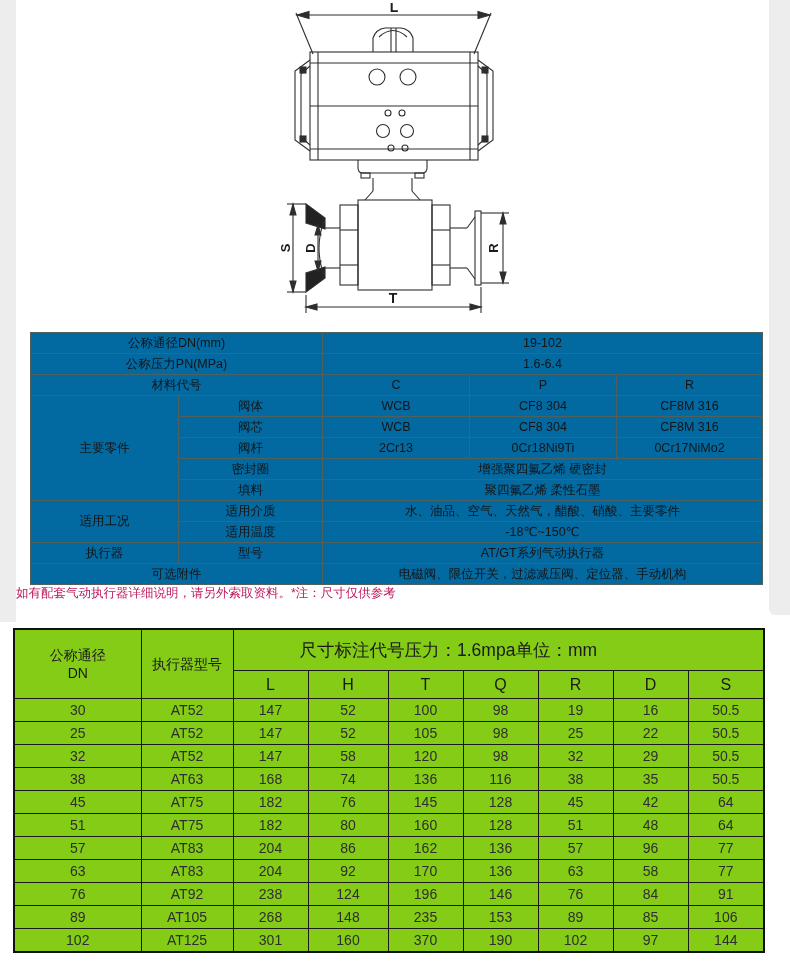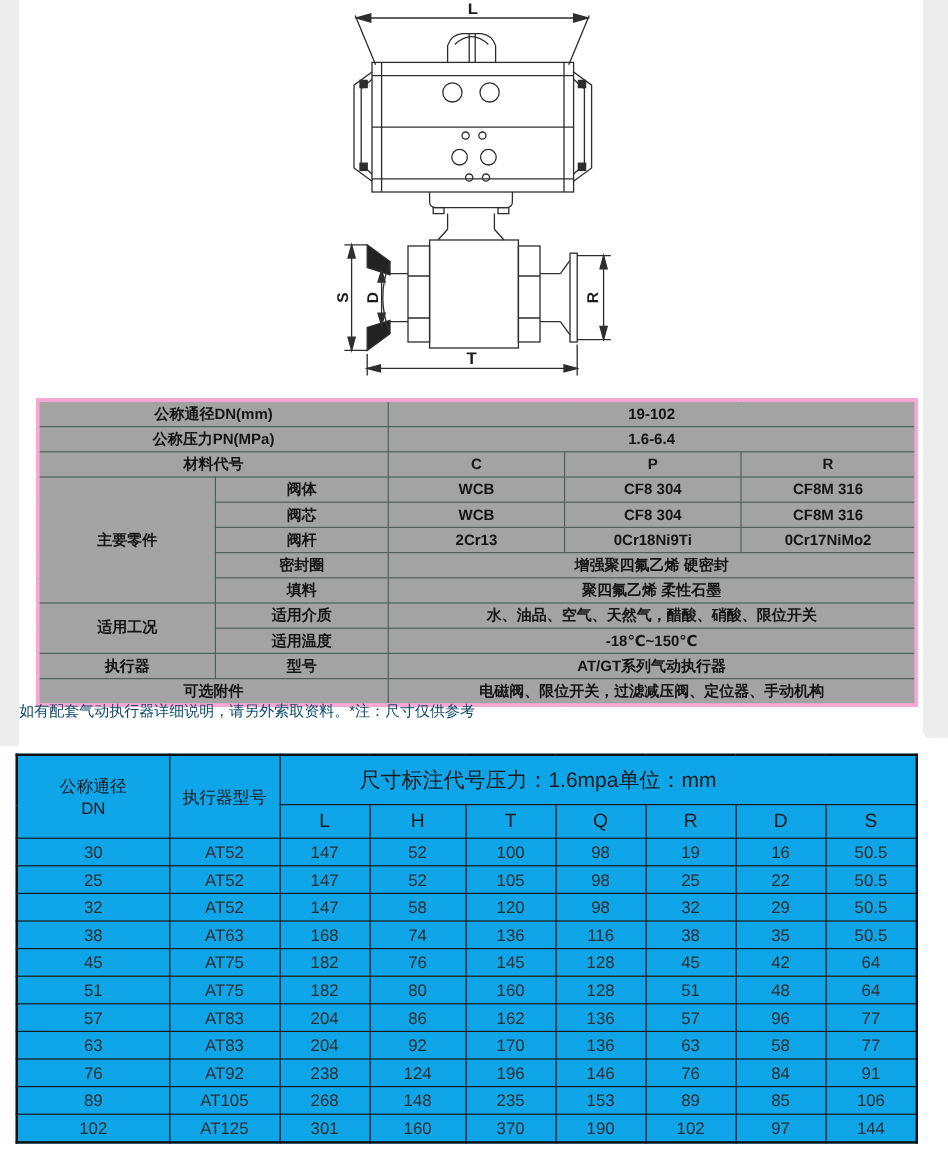--- a/index.html
+++ b/index.html
@@ -13,37 +13,37 @@
 
   
   .drawing{position:absolute;left:245px;top:3px;width:300px;height:325px;}
   .drawing svg{display:block;}
   .drawing text{font-family:"Liberation Sans",sans-serif;font-weight:bold;fill:#1c1c1c;}
 
   
   table{border-collapse:collapse;table-layout:fixed;}
   .spec-table{
     position:absolute;left:30px;top:332px;width:732px;
-    font-size:12.5px;font-weight:bold;color:#151515;background:#a3a3a3;
-    border:3px solid #f9a8d4;
+    font-size:12.5px;font-weight:normal;color:#151515;background:#0369a1;
+    border:1px solid #f9a8d4;
   }
   .spec-table td{
     border:1px solid #50605c;height:20px;line-height:15px;
     text-align:center;vertical-align:middle;padding:0 2px;overflow:hidden;white-space:nowrap;
   }
   
   .note{
     position:absolute;left:16px;top:584px;width:720px;
-    font-size:12.5px;color:#0c4a6e;line-height:18px;
+    font-size:12.5px;color:#be185d;line-height:18px;
   }
 
   
   .dim-table{
     position:absolute;left:13px;top:628px;width:750px;
-    color:#1a1a1a;background:#0ea5e9;border:2px solid #111;
+    color:#1a1a1a;background:#84cc16;border:2px solid #111;
   }
   .dim-table td,.dim-table th{
     border:1.5px solid #1a1a1a;text-align:center;vertical-align:middle;padding:0;
   }
   .dim-table thead .span-head{height:40px;font-size:17.5px;font-weight:400;}
   .span-head-inner{display:flex;align-items:center;justify-content:flex-start;padding:0 22px 0 66px;}
   .dim-table thead .sub-head{height:27px;font-size:16px;font-weight:400;}
   .dim-table .head-col{font-size:14px;font-weight:400;line-height:18px;}
   .dim-table tbody td{height:22px;font-size:14px;font-weight:400;color:#2e2e2e;line-height:22px;}
 </style>
@@ -201,21 +201,21 @@
           <td>密封圈</td>
           <td colspan="3">增强聚四氟乙烯 硬密封</td>
         </tr>
         <tr>
           <td>填料</td>
           <td colspan="3">聚四氟乙烯 柔性石墨</td>
         </tr>
         <tr>
           <td rowspan="2">适用工况</td>
           <td>适用介质</td>
-          <td colspan="3">水、油品、空气、天然气，醋酸、硝酸、限位开关</td>
+          <td colspan="3">水、油品、空气、天然气，醋酸、硝酸、主要零件</td>
         </tr>
         <tr>
           <td>适用温度</td>
           <td colspan="3">-18℃~150℃</td>
         </tr>
         <tr>
           <td>执行器</td>
           <td>型号</td>
           <td colspan="3">AT/GT系列气动执行器</td>
         </tr>

